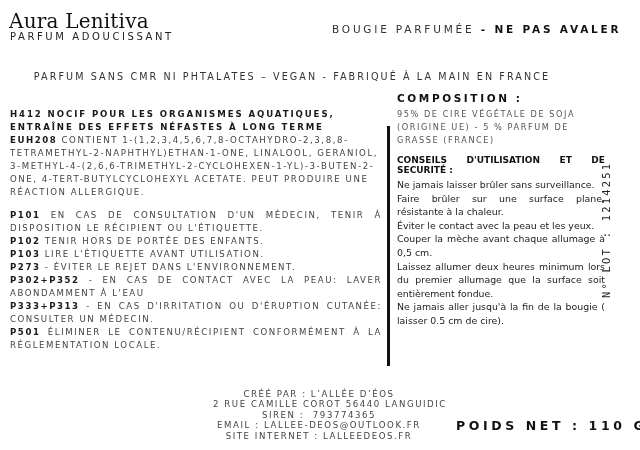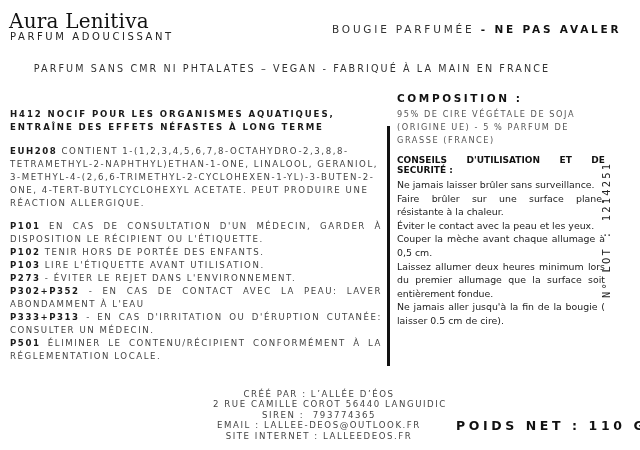--- a/index.html
+++ b/index.html
@@ -13,27 +13,27 @@
     color: #111; letter-spacing: 0.2px; line-height: 22px; white-space: nowrap;
   }
   .brand-sub {
     left: 10px; top: 31px; font-size: 10px; letter-spacing: 2.6px; color: #222; line-height: 12px; white-space: nowrap;
   }
   .product-type {
     left: 332px; top: 23px; font-size: 10.5px; letter-spacing: 2.8px; color: #333; line-height: 12px; white-space: nowrap;
   }
   .product-type b { color: #111; font-weight: bold; }
   .tagline {
-    left: 0; width: 584px; top: 63px; text-align: center; font-size: 9.6px; letter-spacing: 2.1px; color: #333; line-height: 12px; white-space: nowrap;
+    left: 0; width: 584px; top: 71px; text-align: center; font-size: 9.6px; letter-spacing: 2.1px; color: #333; line-height: 12px; white-space: nowrap;
   }
   .left-col {
     left: 10px; top: 108px; width: 372px; font-size: 8.6px; letter-spacing: 1.55px; color: #444; line-height: 13px;
   }
   .hazard {
-    font-weight: bold; color: #1a1a1a; letter-spacing: 1.9px; margin-bottom: 11px;
+    font-weight: bold; color: #1a1a1a; letter-spacing: 1.9px; 
   }
   .euh { margin-bottom: 10px; }
   .euh b, .pstmt b { color: #1a1a1a; }
   .pstmt { text-align: justify; text-align-last: left; }
   .divider {
     left: 387px; top: 126px; width: 3px; height: 240px; background: #111;
   }
   .right-col {
     left: 397px; top: 92px; width: 208px; color: #333;
   }
@@ -69,21 +69,21 @@
 </div>
 
 <div class="abs tagline">PARFUM SANS CMR NI PHTALATES – VEGAN - FABRIQUÉ À LA MAIN EN FRANCE</div>
 
 <div class="abs left-col">
   <div class="hazard">H412 NOCIF POUR LES ORGANISMES AQUATIQUES, ENTRAÎNE DES EFFETS NÉFASTES À LONG TERME</div>
   <div class="euh">
     <b>EUH208</b><span> CONTIENT 1-(1,2,3,4,5,6,7,8-OCTAHYDRO-2,3,8,8-TETRAMETHYL-2-NAPHTHYL)ETHAN-1-ONE, LINALOOL, GERANIOL, 3-METHYL-4-(2,6,6-TRIMETHYL-2-CYCLOHEXEN-1-YL)-3-BUTEN-2-ONE, 4-TERT-BUTYLCYCLOHEXYL ACETATE. PEUT PRODUIRE UNE RÉACTION ALLERGIQUE.</span>
   </div>
   <div>
-    <div class="pstmt"><b>P101</b><span> EN CAS DE CONSULTATION D'UN MÉDECIN, GARDER À DISPOSITION LE RÉCIPIENT OU L'ÉTIQUETTE.</span></div>
+    <div class="pstmt"><b>P101</b><span> EN CAS DE CONSULTATION D'UN MÉDECIN, TENIR À DISPOSITION LE RÉCIPIENT OU L'ÉTIQUETTE.</span></div>
     <div class="pstmt"><b>P102</b><span> TENIR HORS DE PORTÉE DES ENFANTS.</span></div>
     <div class="pstmt"><b>P103</b><span> LIRE L'ÉTIQUETTE AVANT UTILISATION.</span></div>
     <div class="pstmt"><b>P273</b><span> - ÉVITER LE REJET DANS L'ENVIRONNEMENT.</span></div>
     <div class="pstmt"><b>P302+P352</b><span> - EN CAS DE CONTACT AVEC LA PEAU: LAVER ABONDAMMENT À L'EAU</span></div>
     <div class="pstmt"><b>P333+P313</b><span> - EN CAS D'IRRITATION OU D'ÉRUPTION CUTANÉE: CONSULTER UN MÉDECIN.</span></div>
     <div class="pstmt"><b>P501</b><span> ÉLIMINER LE CONTENU/RÉCIPIENT CONFORMÉMENT À LA RÉGLEMENTATION LOCALE.</span></div>
   </div>
 </div>
 
 <div class="abs divider"></div>

